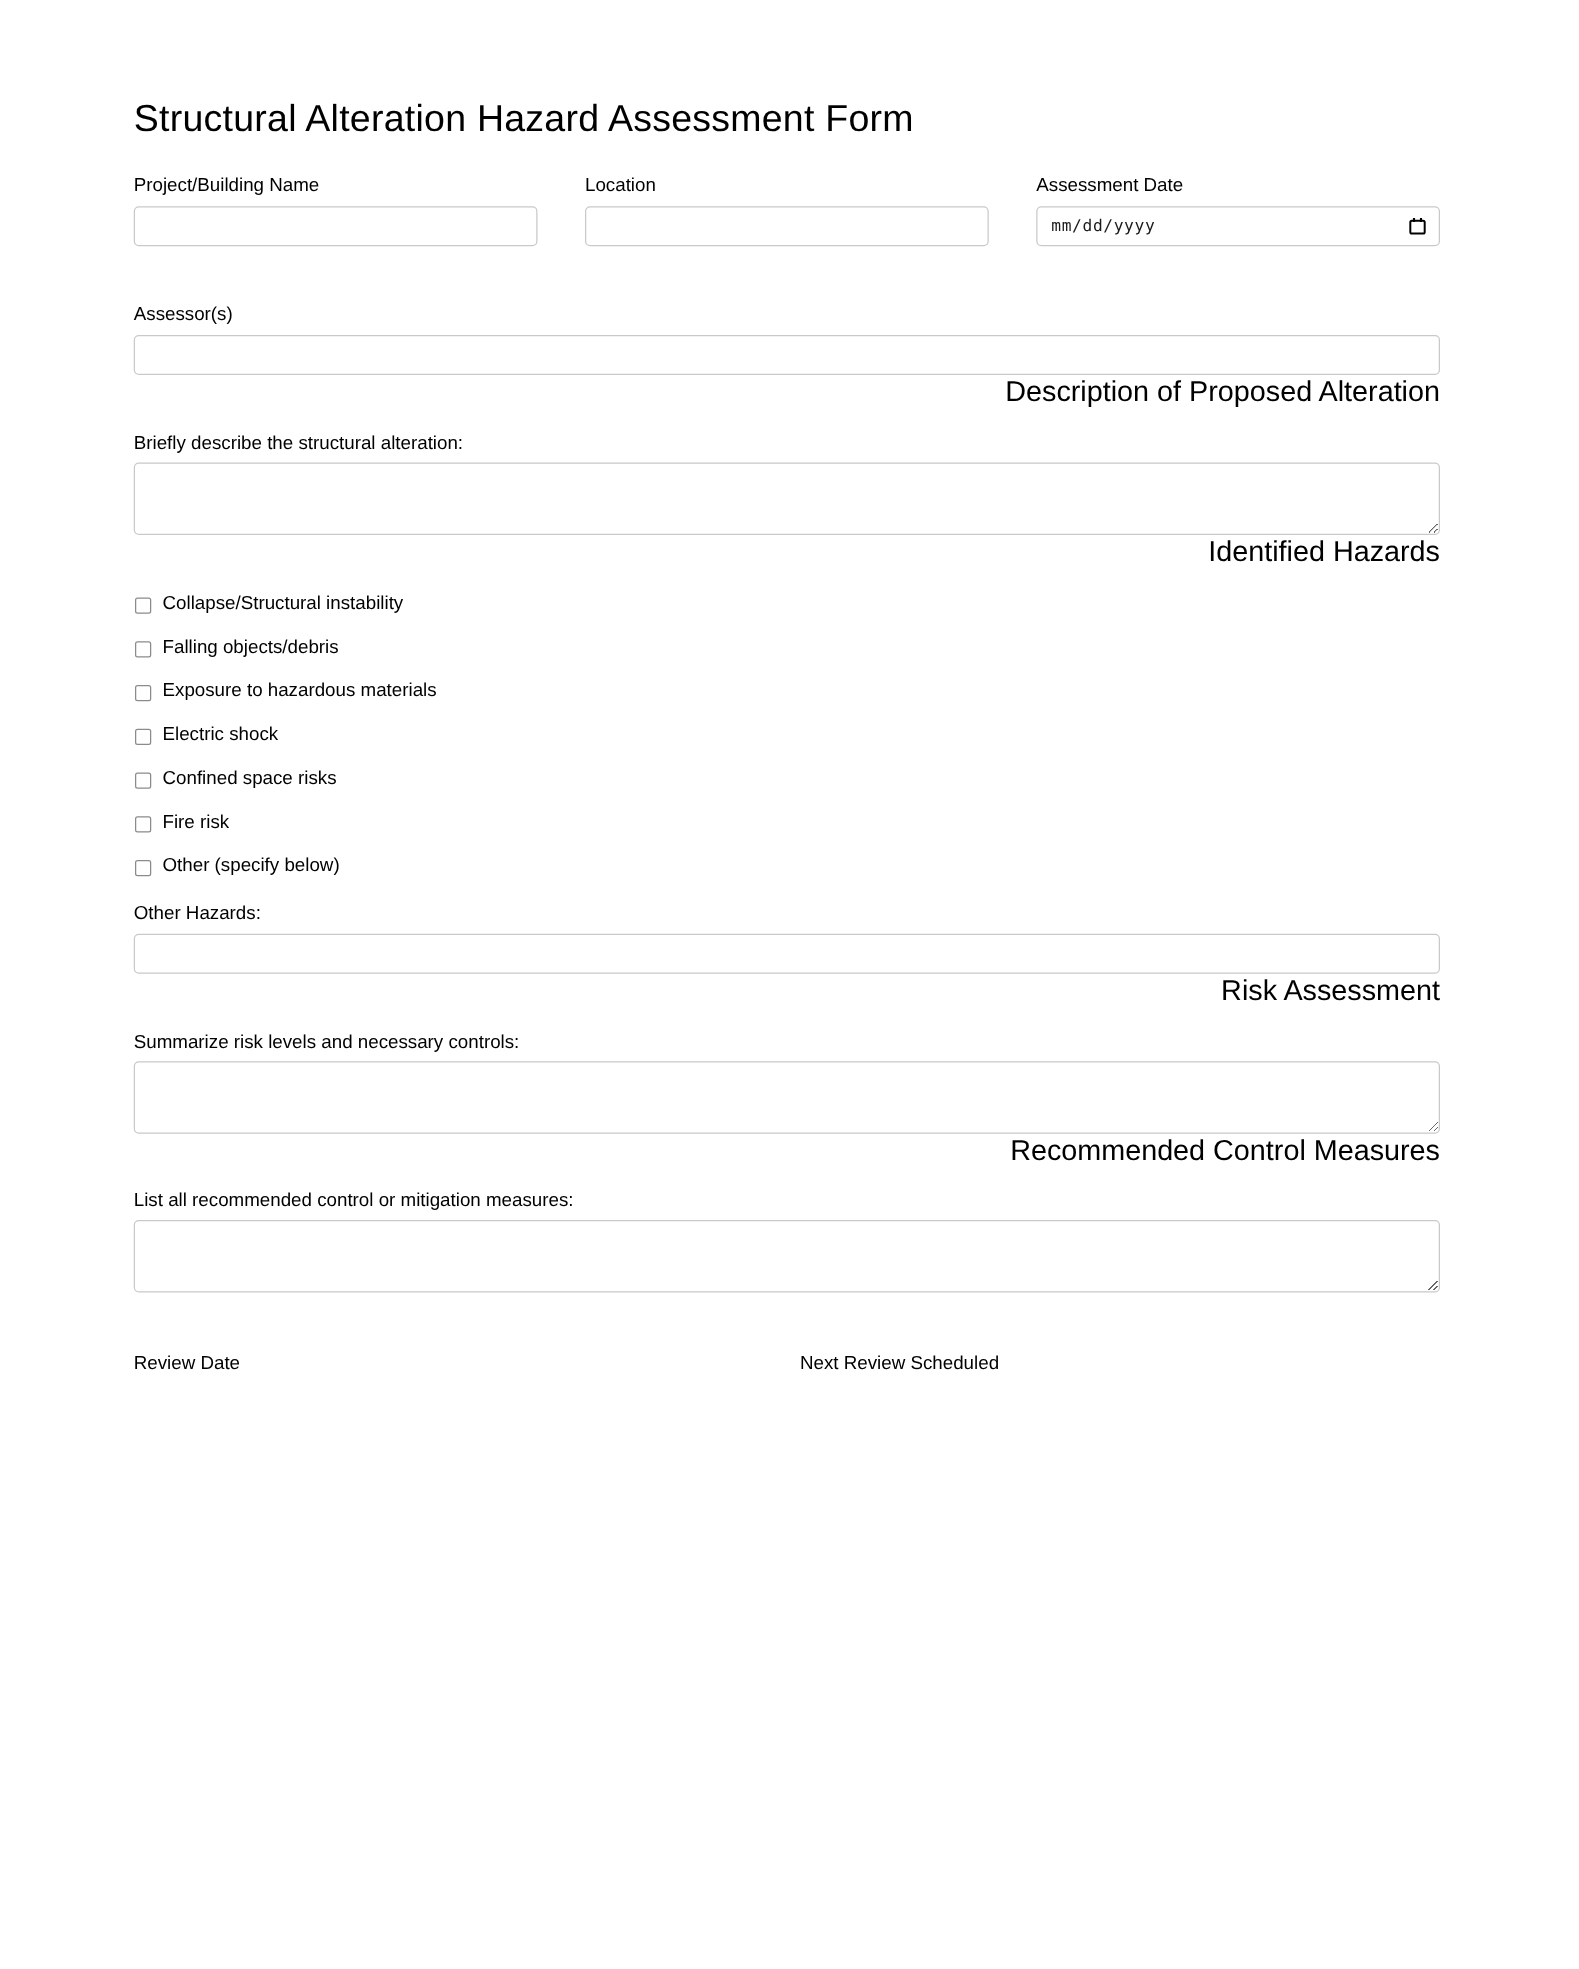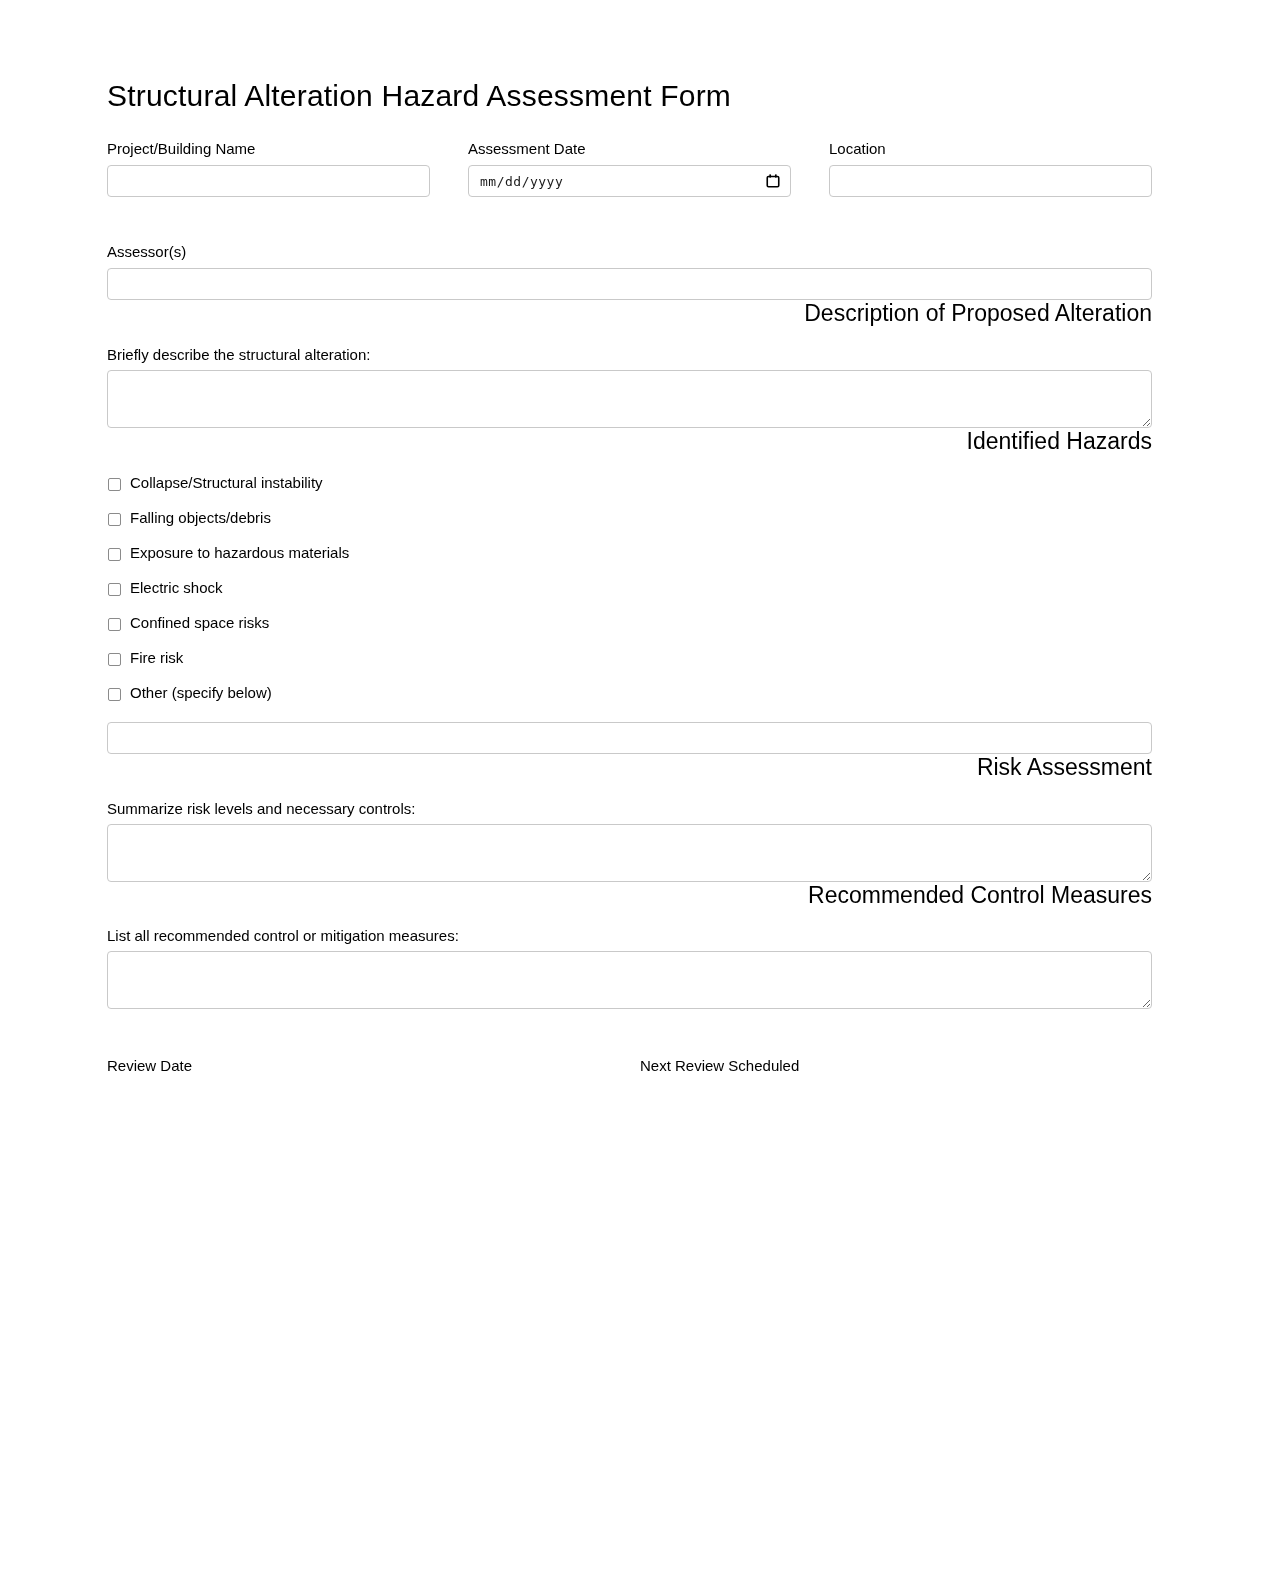--- a/index.html
+++ b/index.html
@@ -146,39 +146,39 @@
 <body>
 
 <div class="viewport">
   <div class="page">
 
     <h1 class="form-title">Structural Alteration Hazard Assessment Form</h1>
 
     <div class="row-3col">
       <div class="col">
         <label class="field-label">Project/Building Name</label>
+        <input type="text" class="text-input" value="" style="">
+      </div>
+      <div class="col">
+        <label class="field-label">Location</label>
         <input type="text" class="text-input" value="" style="">
       </div>
       <div class="col">
         <label class="field-label">Assessment Date</label>
         <div class="date-input">
           <span class="date-placeholder">mm/dd/yyyy</span>
           <span class="calendar-icon">
             <svg width="16" height="16" viewBox="0 0 16 16">
               <rect x="2.25" y="3.5" width="11.5" height="10.25" rx="1.25" fill="none" stroke="#000000" stroke-width="1.6"></rect>
               <line x1="5.2" y1="1.4" x2="5.2" y2="4.6" stroke="#000000" stroke-width="1.7"></line>
               <line x1="10.8" y1="1.4" x2="10.8" y2="4.6" stroke="#000000" stroke-width="1.7"></line>
             </svg>
           </span>
         </div>
       </div>
-      <div class="col">
-        <label class="field-label">Location</label>
-        <input type="text" class="text-input" value="" style="">
-      </div>
     </div>
 
     <div class="assessor-group">
       <label class="field-label">Assessor(s)</label>
       <input type="text" class="text-input" value="" style="">
     </div>
 
     <h2 class="section-heading mt-desc">Description of Proposed Alteration</h2>
     <label class="prompt-label">Briefly describe the structural alteration:</label>
     <textarea class="big-textarea" style=""></textarea>
@@ -208,20 +208,21 @@
     <label class="check-row">
       <input type="checkbox" style="">
       <span>Fire risk</span>
     </label>
     <label class="check-row">
       <input type="checkbox" style="">
       <span>Other (specify below)</span>
     </label>
 
     <div class="other-hazards">
+      <label class="field-label">Other Hazards:</label>
       <input type="text" class="text-input" value="" style="">
     </div>
 
     <h2 class="section-heading mt-risk">Risk Assessment</h2>
     <label class="prompt-label">Summarize risk levels and necessary controls:</label>
     <textarea class="big-textarea" style=""></textarea>
 
     <h2 class="section-heading mt-ctrl">Recommended Control Measures</h2>
     <label class="prompt-label">List all recommended control or mitigation measures:</label>
     <textarea class="big-textarea" style=""></textarea>

